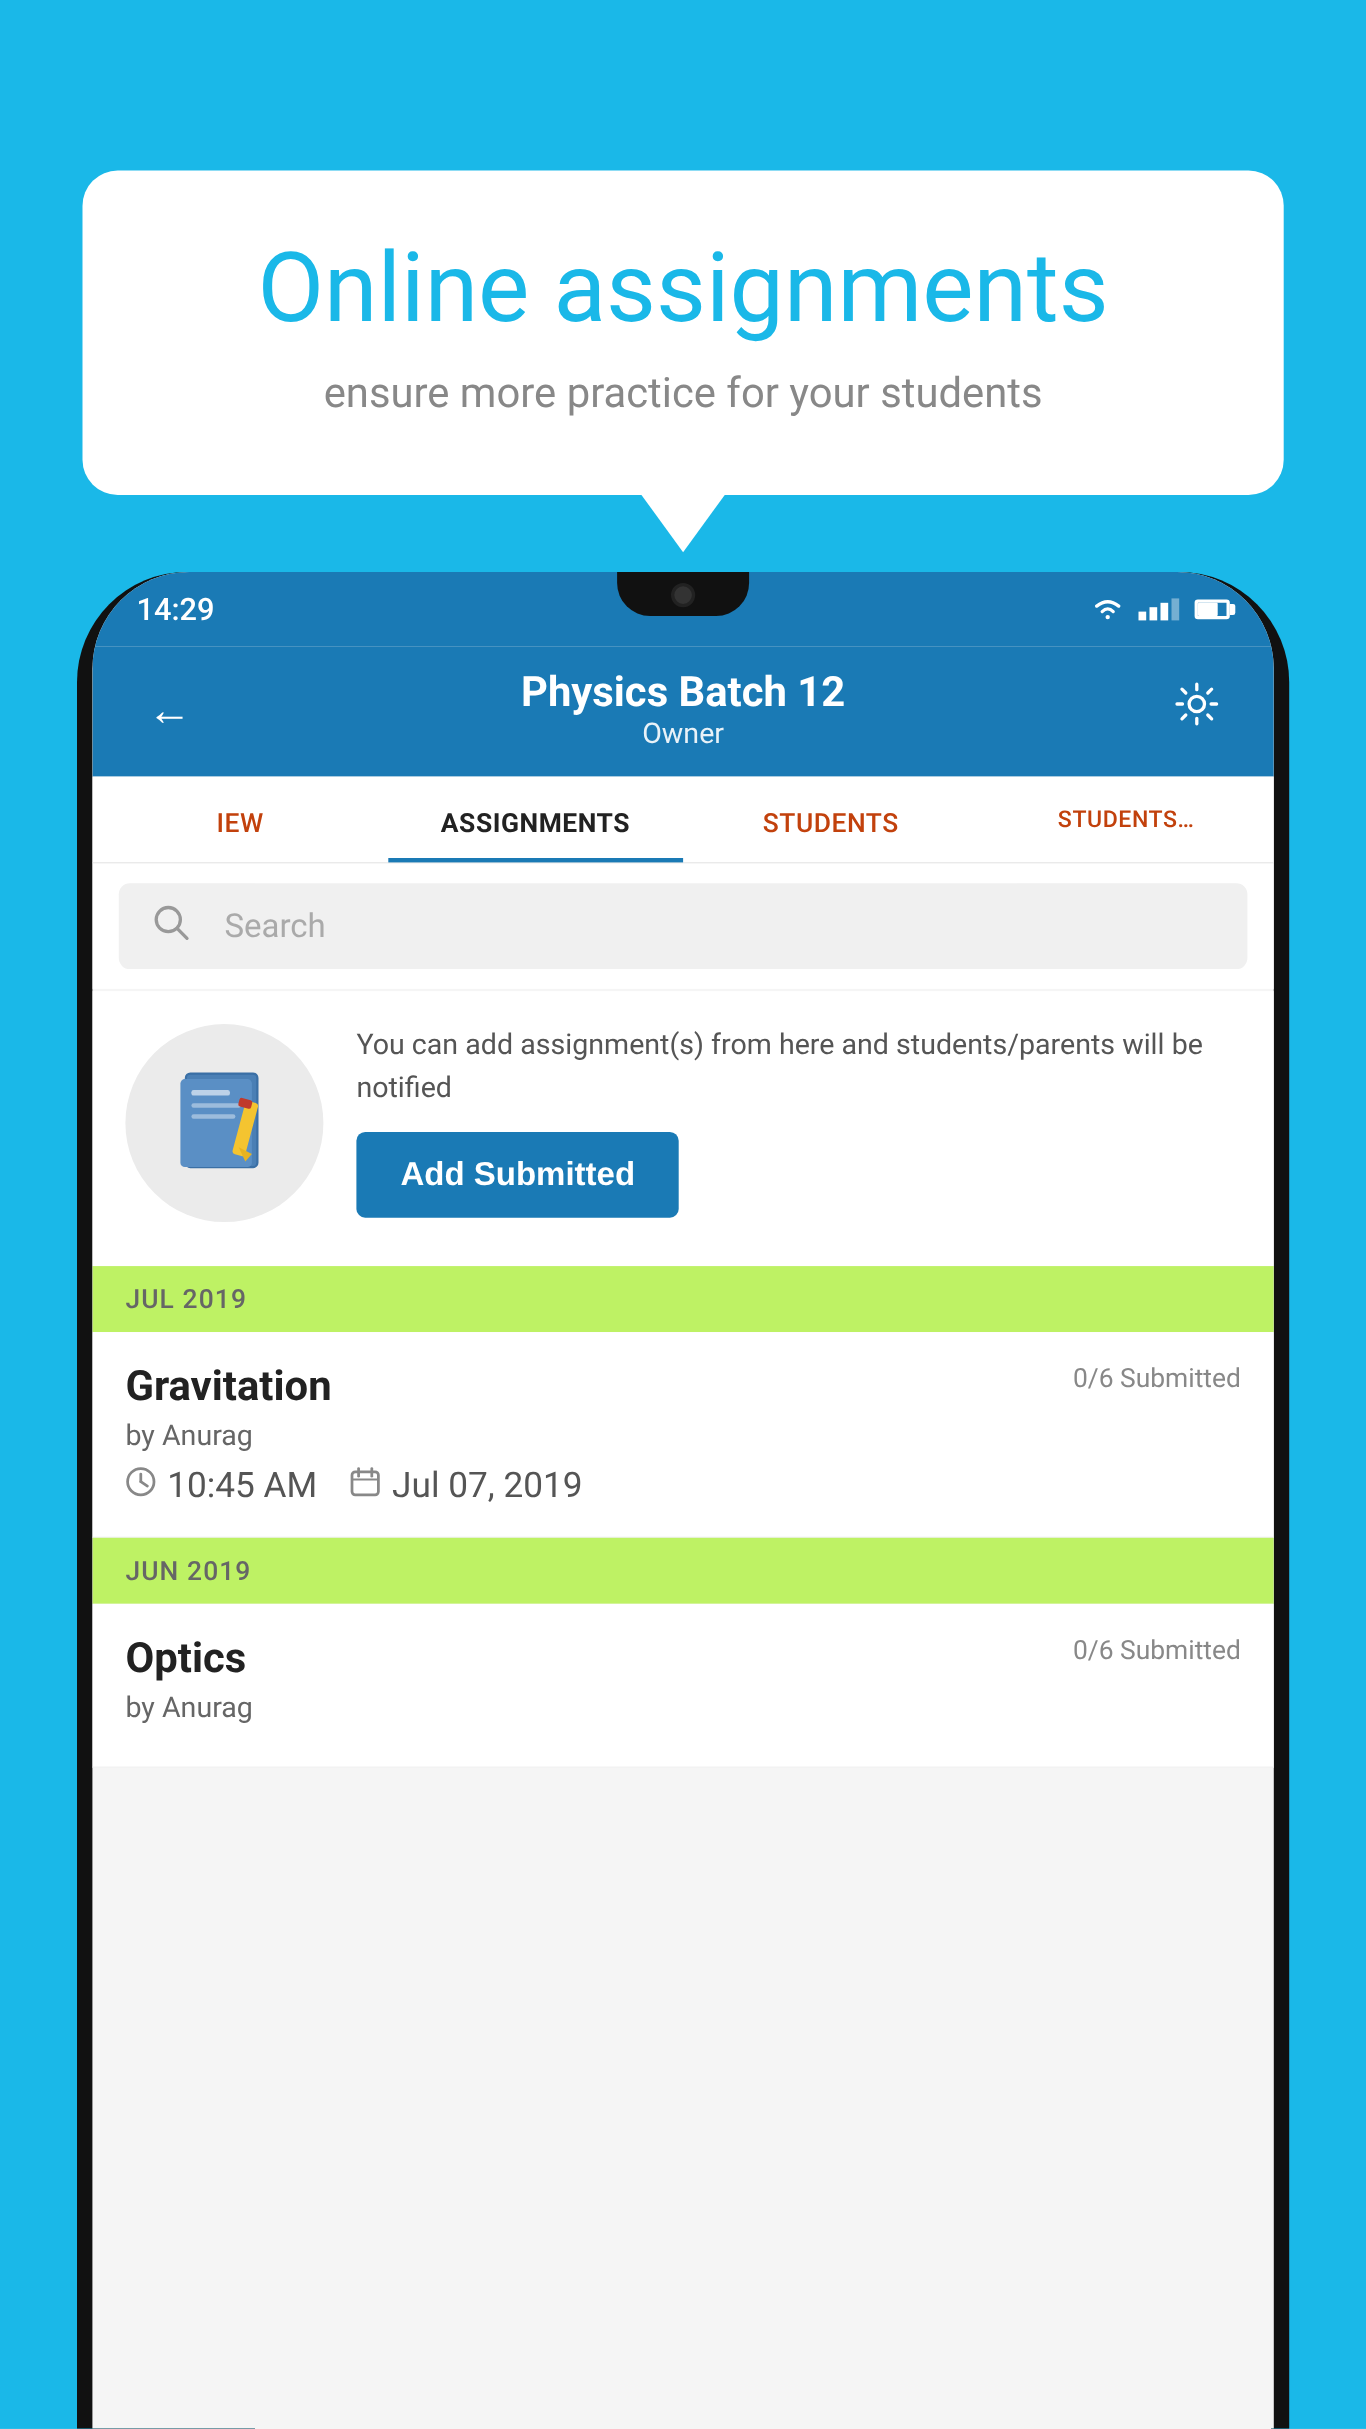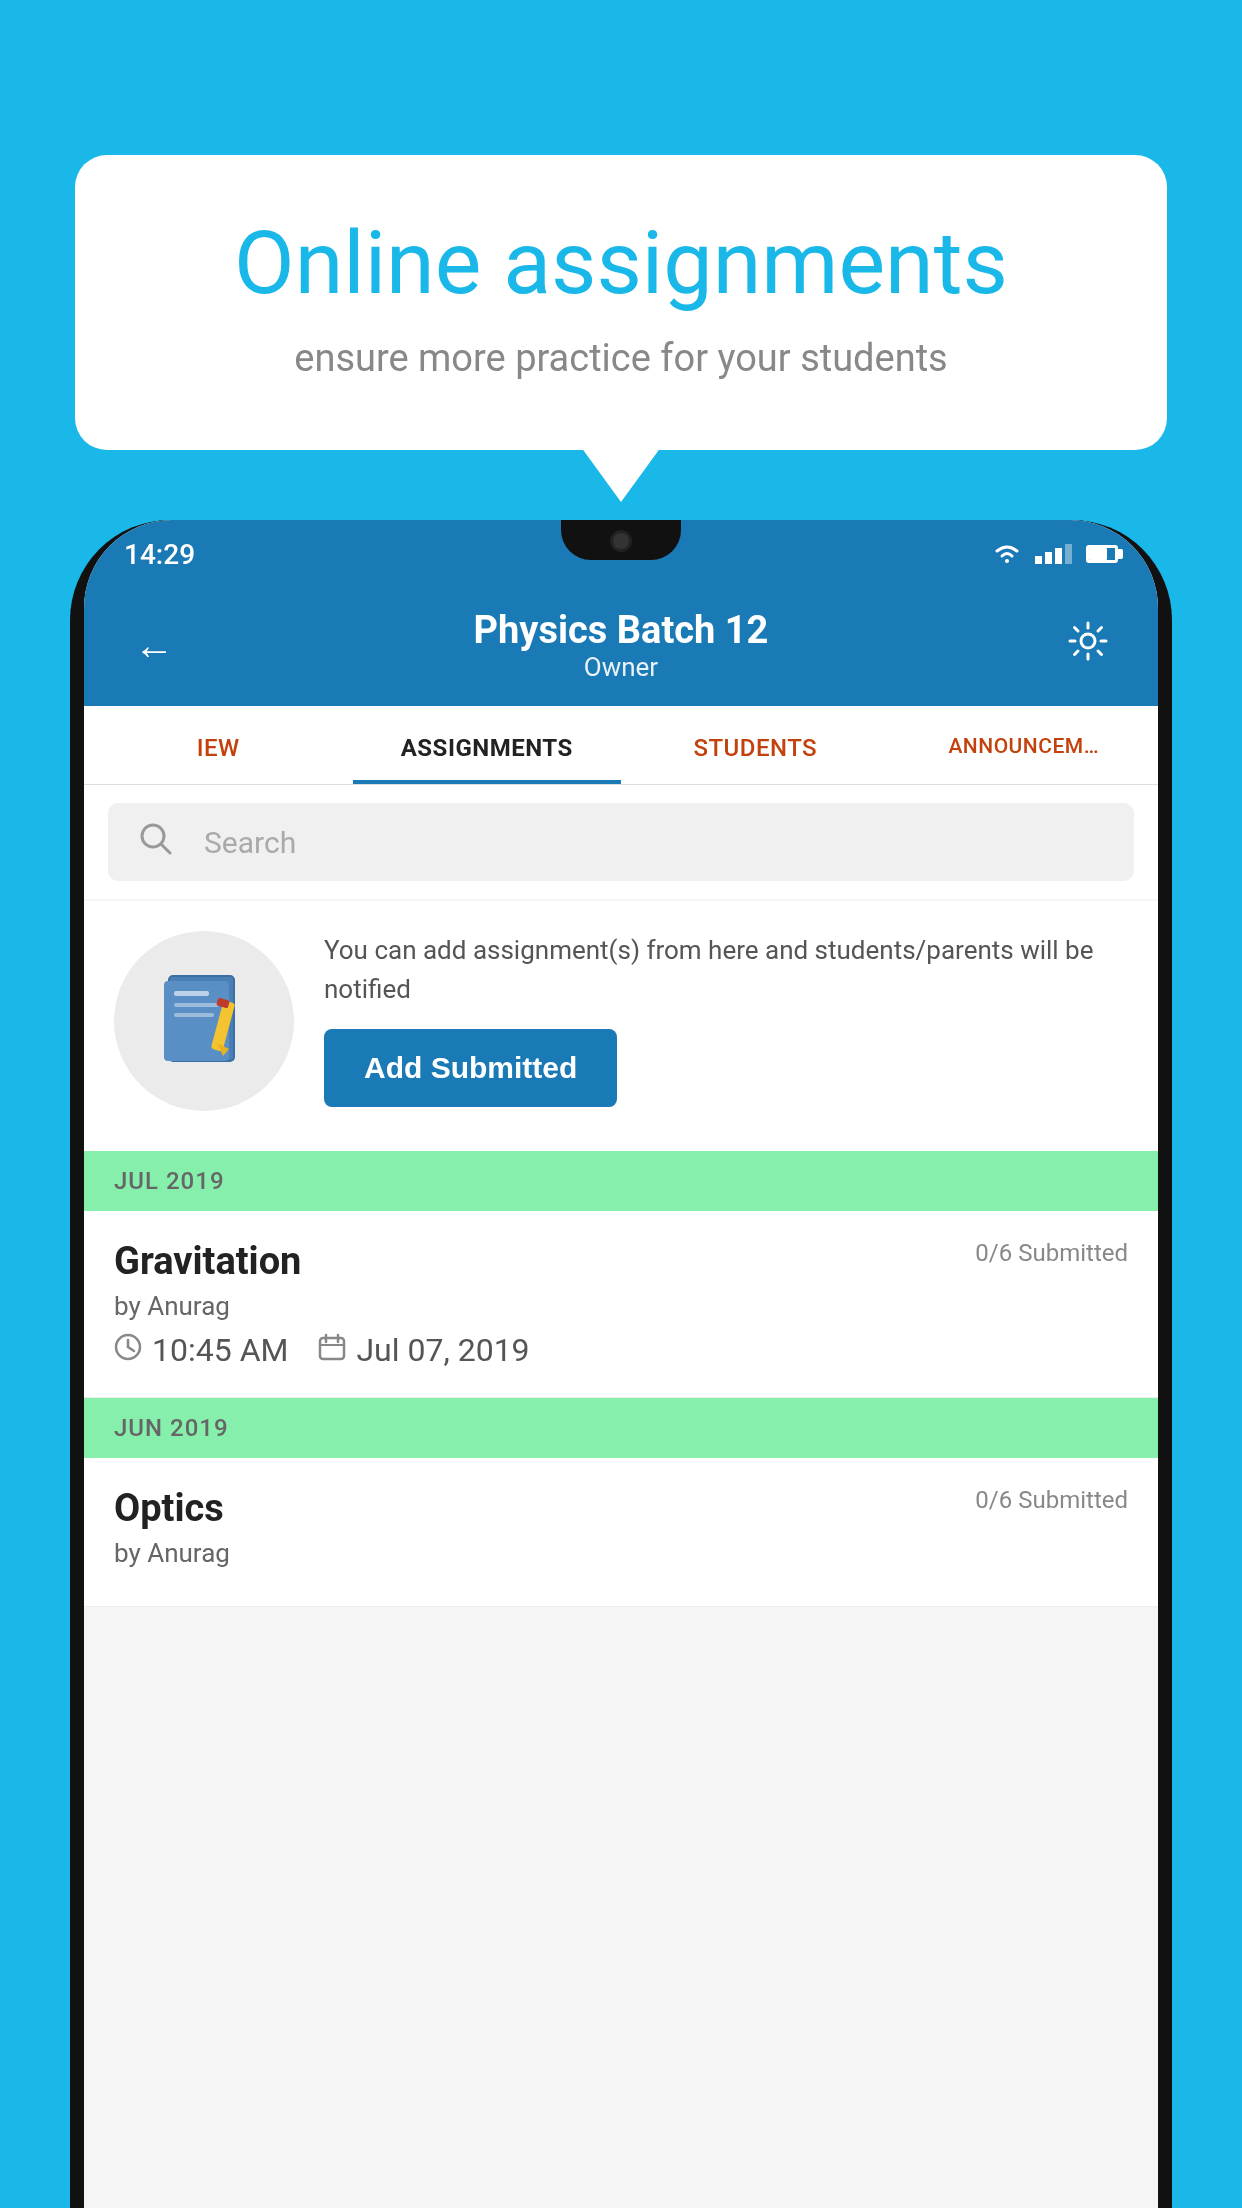--- a/index.html
+++ b/index.html
@@ -256,21 +256,21 @@
       border: none;
       border-radius: 8px;
       padding: 22px 40px;
       font-size: 30px;
       font-weight: 600;
       cursor: pointer;
     }
 
     
     .section-header {
-      background: #86efac;
+      background: #bef264;
       padding: 16px 30px;
       font-size: 24px;
       color: #666;
       font-weight: 500;
       letter-spacing: 1px;
     }
 
     
     .assignment-item {
       background: white;
@@ -405,21 +405,21 @@
             <circle cx="21" cy="21" r="7" stroke="white" stroke-width="3"></circle>
             <path d="M21 3v5M21 34v5M3 21h5M34 21h5M7.5 7.5l3.5 3.5M31 31l3.5 3.5M7.5 34.5l3.5-3.5M31 11l3.5-3.5" stroke="white" stroke-width="3" stroke-linecap="round"></path>
           </svg>
         </div>
       </div>
 
       <div class="tabs-bar">
         <div class="tab-item">IEW</div>
         <div class="tab-item active">ASSIGNMENTS</div>
         <div class="tab-item">STUDENTS</div>
-        <div class="tab-item" style="font-size:21px;">ANNOUNCEM…</div>
+        <div class="tab-item" style="font-size:21px;">STUDENTS…</div>
       </div>
 
       <div class="search-container">
         <div class="search-bar">
           <span class="search-icon-inner">
             <svg width="34" height="34" viewBox="0 0 34 34" fill="none">
               <circle cx="15" cy="15" r="11" stroke="#999" stroke-width="3"></circle>
               <line x1="23" y1="23" x2="32" y2="32" stroke="#999" stroke-width="3" stroke-linecap="round"></line>
             </svg>
           </span>

